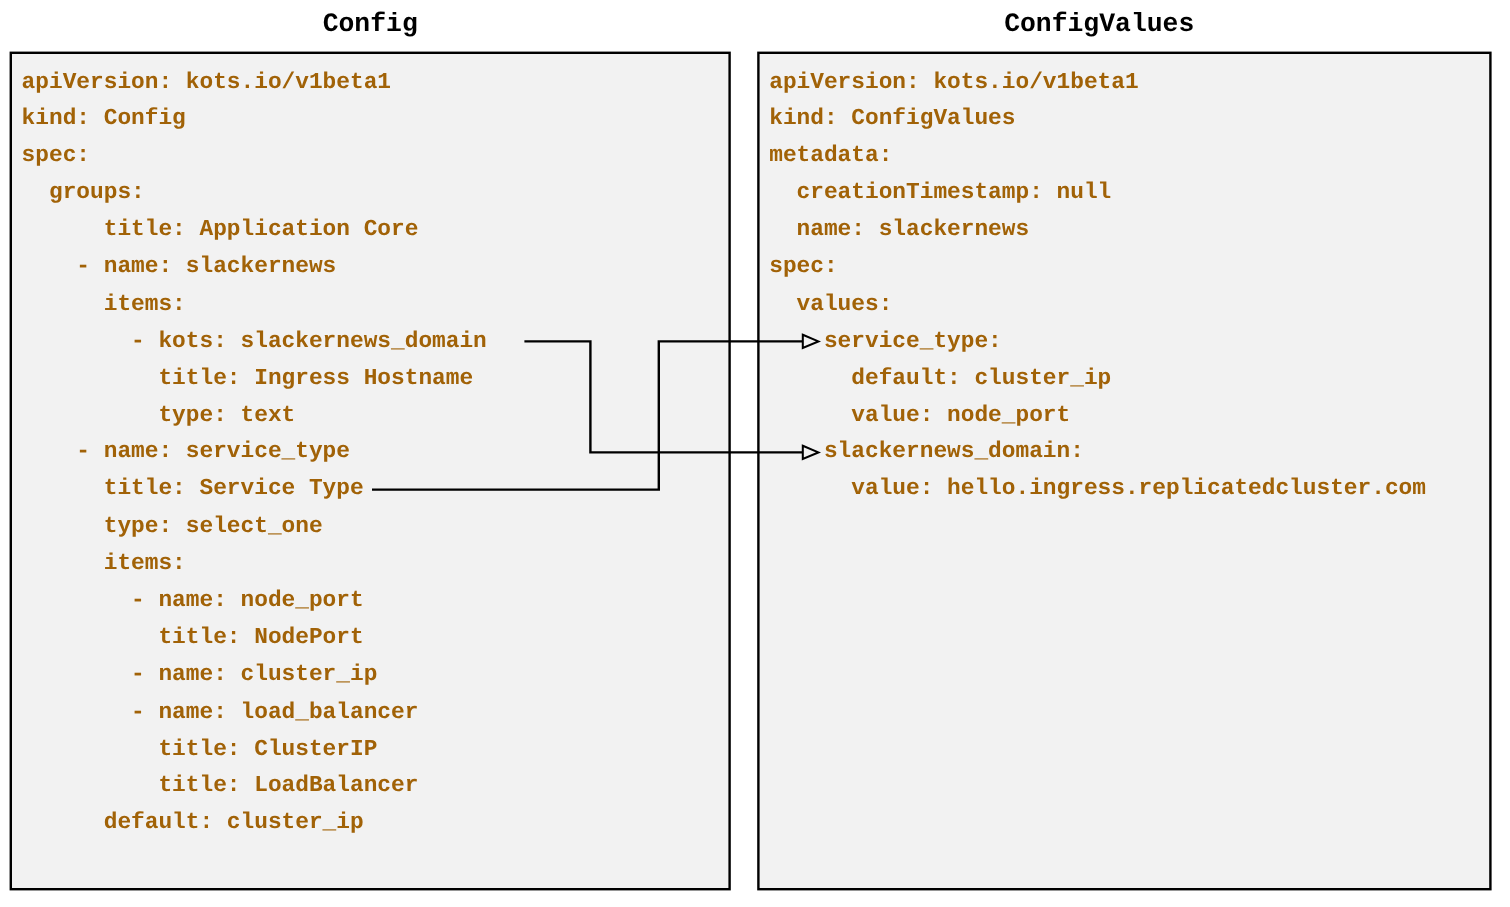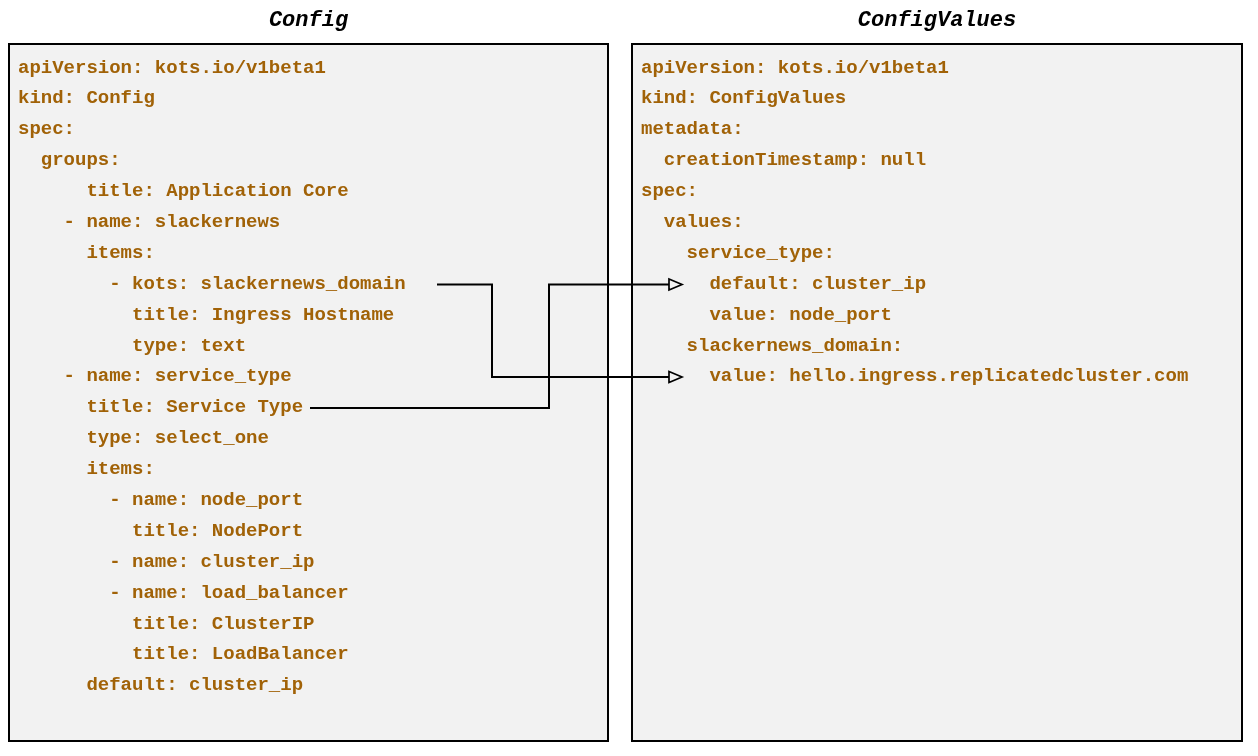--- a/index.html
+++ b/index.html
@@ -13,24 +13,23 @@
   .panel-title {
     position:absolute;
     top:7px;
     height:28px;
     line-height:28px;
     text-align:center;
     font-size:22px;
     font-weight:bold;
     color:#000000;
     letter-spacing:0;
-    font-style:italic;
   }
   #title-config { left:8px; width:601px; }
-  #title-configvalues { left:631px; width:612px; }
+  #title-configvalues { left:610px; width:612px; }
   .panel {
     position:absolute;
     top:43px;
     height:699px;
     background:#f2f2f2;
     border:2px solid #000000;
   }
   #panel-config { left:8px; width:601px; }
   #panel-configvalues { left:631px; width:612px; }
   .code { padding:7.5px 0 0 8px; }
@@ -84,20 +83,21 @@
       <div class="code-line">      default: cluster_ip</div>
     </div>
 </div>
 
 <div class="panel" id="panel-configvalues">
   <div class="code">
       <div class="code-line">apiVersion: kots.io/v1beta1</div>
       <div class="code-line">kind: ConfigValues</div>
       <div class="code-line">metadata:</div>
       <div class="code-line">  creationTimestamp: null</div>
+      <div class="code-line">  name: slackernews</div>
       <div class="code-line">spec:</div>
       <div class="code-line">  values:</div>
       <div class="code-line">    service_type:</div>
       <div class="code-line">      default: cluster_ip</div>
       <div class="code-line">      value: node_port</div>
       <div class="code-line">    slackernews_domain:</div>
       <div class="code-line">      value: hello.ingress.replicatedcluster.com</div>
     </div>
 </div>
 

